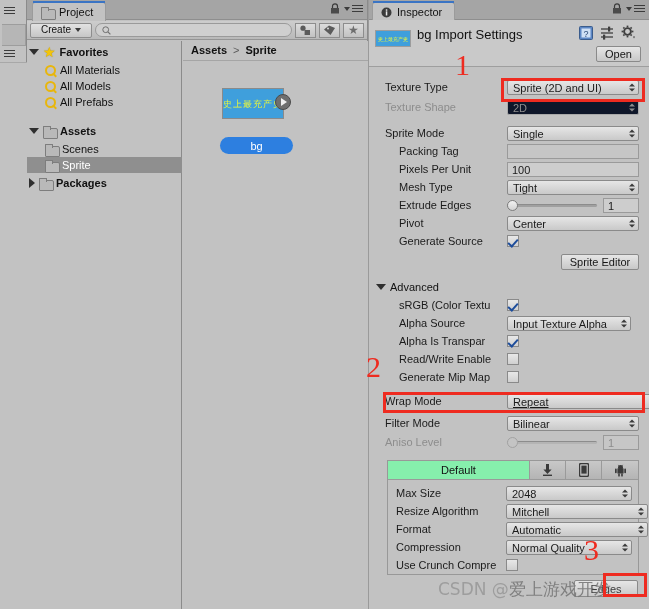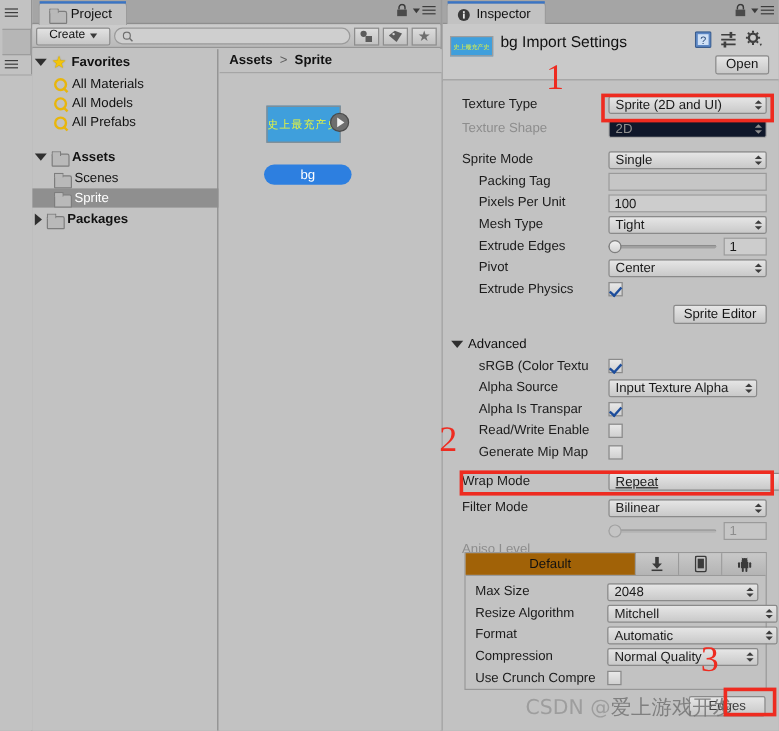--- a/index.html
+++ b/index.html
@@ -468,21 +468,21 @@
       </div>
       <div class="dropdown" style="position:absolute;left:138px;top:148px;width:132px;">
         <span>Center</span>
         <span class="arr">
             <i class="up"></i>
             <i class="dn"></i>
           </span>
       </div>
 
       <div class="row" style="left:30px;top:167px;">
-        <span class="lbl">Extrude Physics</span>
+        <span class="lbl">Generate Source</span>
       </div>
       <span class="chk on" style="position:absolute;left:138px;top:167px;"></span>
 
       <div class="btn" style="position:absolute;left:192px;top:186px;width:78px;">
         <span>Sprite Editor</span>
       </div>
 
       <div class="foldout" style="position:absolute;left:7px;top:213px;">
         <i class="tri down"></i>
         <span>Advanced</span>
@@ -534,35 +534,35 @@
         <span class="lbl">Filter Mode</span>
       </div>
       <div class="dropdown" style="position:absolute;left:138px;top:348px;width:132px;">
         <span>Bilinear</span>
         <span class="arr">
             <i class="up"></i>
             <i class="dn"></i>
           </span>
       </div>
 
-      <div class="row" style="left:16px;top:368px;margin-top:16px;">
+      <div class="row" style="left:16px;top:368px;">
         <span class="lbl dis">Aniso Level</span>
       </div>
       <div class="slider dis" style="position:absolute;left:138px;top:367px;width:90px;">
         <span class="track"></span>
           <span class="knob"></span>
       </div>
       <div class="textfield empty" style="position:absolute;left:234px;top:367px;width:36px;color:#8d8d8d;">
         <span>1</span>
       </div>
 
       <div class="box-group" style="position:absolute;left:18px;top:392px;width:252px;height:115px;">
 
         <div style="position:absolute;left:0;top:0;width:250px;height:19px;display:flex;align-items:stretch;background:#b5b5b5;border-bottom:1px solid #9a9a9a;">
-          <div style="flex:1;display:flex;align-items:center;justify-content:center;background:#a16207;border-right:1px solid #9a9a9a;">
+          <div style="flex:1;display:flex;align-items:center;justify-content:center;background:#86efac;border-right:1px solid #9a9a9a;">
             <span>Default</span>
           </div>
           <div style="width:36px;display:flex;align-items:center;justify-content:center;border-right:1px solid #9a9a9a;background:linear-gradient(#c8c8c8,#b4b4b4);">
             <svg width="11" height="12" viewBox="0 0 11 12">
               <rect x="4" y="0" width="3" height="6" fill="#3a3a3a"></rect>
               <path d="M1.4 5.5 L9.6 5.5 L5.5 10 Z" fill="#3a3a3a"></path>
               <rect x="1" y="10.6" width="9" height="1.4" fill="#3a3a3a"></rect>
             </svg>
           </div>
           <div style="width:36px;display:flex;align-items:center;justify-content:center;border-right:1px solid #9a9a9a;background:linear-gradient(#c8c8c8,#b4b4b4);">

